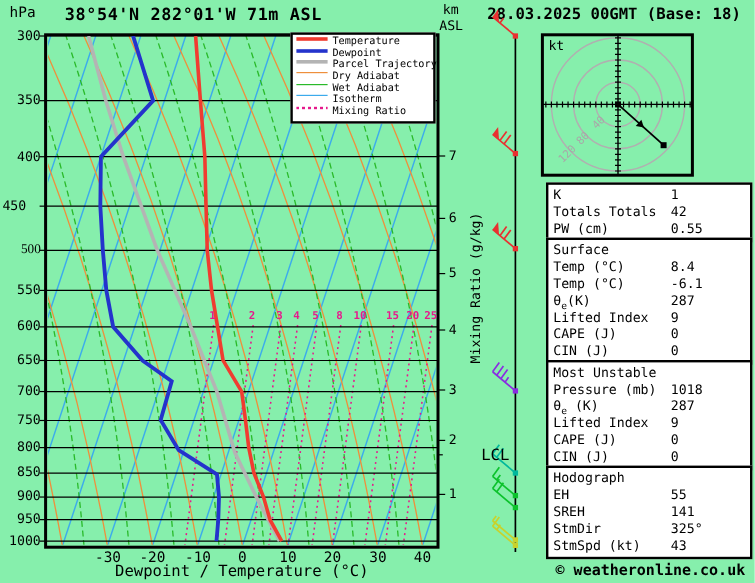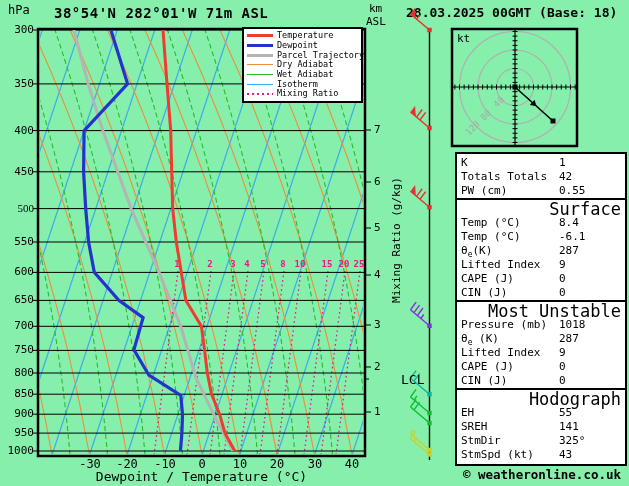--- a/index.html
+++ b/index.html
@@ -15,28 +15,28 @@
   .xlabel{left:38px;top:469px;width:327px;text-align:center;font-size:13px}
   .mrlabel{left:311px;top:233px;width:172px;height:14px;text-align:center;font-size:11px;transform:rotate(-90deg)}
   .lcl{left:401px;top:372px;font-size:13px}
   .footer{left:455px;top:467px;width:174px;text-align:center;font-size:12.5px;font-weight:bold}
   svg#plot{position:absolute;left:0;top:0}
   .plabel{position:absolute;font-size:11px}
   .xlab{position:absolute;font-size:12px}
   .kmlab{position:absolute;font-size:11px}
   .mrnum{position:absolute;font-size:9px;font-weight:bold;color:#e6198c;text-align:center}
   #legend{position:absolute;left:242px;top:27px;width:121px;border:2px solid #000;background:#fff;padding:2px 0 2px 3px;box-sizing:border-box}
-  .lrow{display:flex;align-items:center;height:9.7px}
+  .lrow{display:flex;height:9.7px}
   .lsw{width:26px;flex:0 0 26px;margin-right:4px}
   .llab{font-size:8.5px;line-height:9px;white-space:pre}
   .pbox{position:absolute;left:455px;width:172px;border:2px solid #000;background:#fff;padding:2px 4px;box-sizing:border-box}
   .prow{display:flex;height:14px;line-height:14px;font-size:11px}
   .plbl{flex:1;white-space:pre}
   .pval{flex:0 0 62px;white-space:pre}
-  .phead{text-align:right;height:14px;line-height:14px;font-size:17px}
+  .phead{text-align:left;height:14px;line-height:14px;font-size:11px}
   sub{font-size:8px}
 </style>
 </head>
 <body>
 
 <div class="app">
   <div class="t hpa">hPa</div>
   <div class="t title">38°54'N 282°01'W 71m ASL</div>
   <div class="t km">km</div>
   <div class="t asl">ASL</div>
@@ -433,21 +433,21 @@
           <span class="plbl">StmSpd (kt)</span>
           <span class="pval">43</span>
         </div>
       </div>
     </div>
 
   <div class="t footer">© weatheronline.co.uk</div>
 <div class="plabel" style="left: 2px; top: 23px; width: 32px; text-align: right;">300</div>
     <div class="plabel" style="left: 2px; top: 77px; width: 32px; text-align: right;">350</div>
     <div class="plabel" style="left: 2px; top: 124px; width: 32px; text-align: right;">400</div>
-    <div class="plabel" style="left: 2px; top: 165px; width: 32px; text-align: right;">450</div>
+    <div class="plabel" style="left: 2px; top: 165px; width: 32px; text-align: left;">450</div>
     <div class="plabel" style="left: 2px; top: 202px; width: 32px; text-align: right; font-family: Liberation Serif, serif;">500</div>
     <div class="plabel" style="left: 2px; top: 235px; width: 32px; text-align: right;">550</div>
     <div class="plabel" style="left: 2px; top: 265px; width: 32px; text-align: right;">600</div>
     <div class="plabel" style="left: 2px; top: 293px; width: 32px; text-align: right;">650</div>
     <div class="plabel" style="left: 2px; top: 319px; width: 32px; text-align: right;">700</div>
     <div class="plabel" style="left: 2px; top: 343px; width: 32px; text-align: right;">750</div>
     <div class="plabel" style="left: 2px; top: 366px; width: 32px; text-align: right;">800</div>
     <div class="plabel" style="left: 2px; top: 387px; width: 32px; text-align: right;">850</div>
     <div class="plabel" style="left: 2px; top: 407px; width: 32px; text-align: right;">900</div>
     <div class="plabel" style="left: 2px; top: 426px; width: 32px; text-align: right;">950</div>

